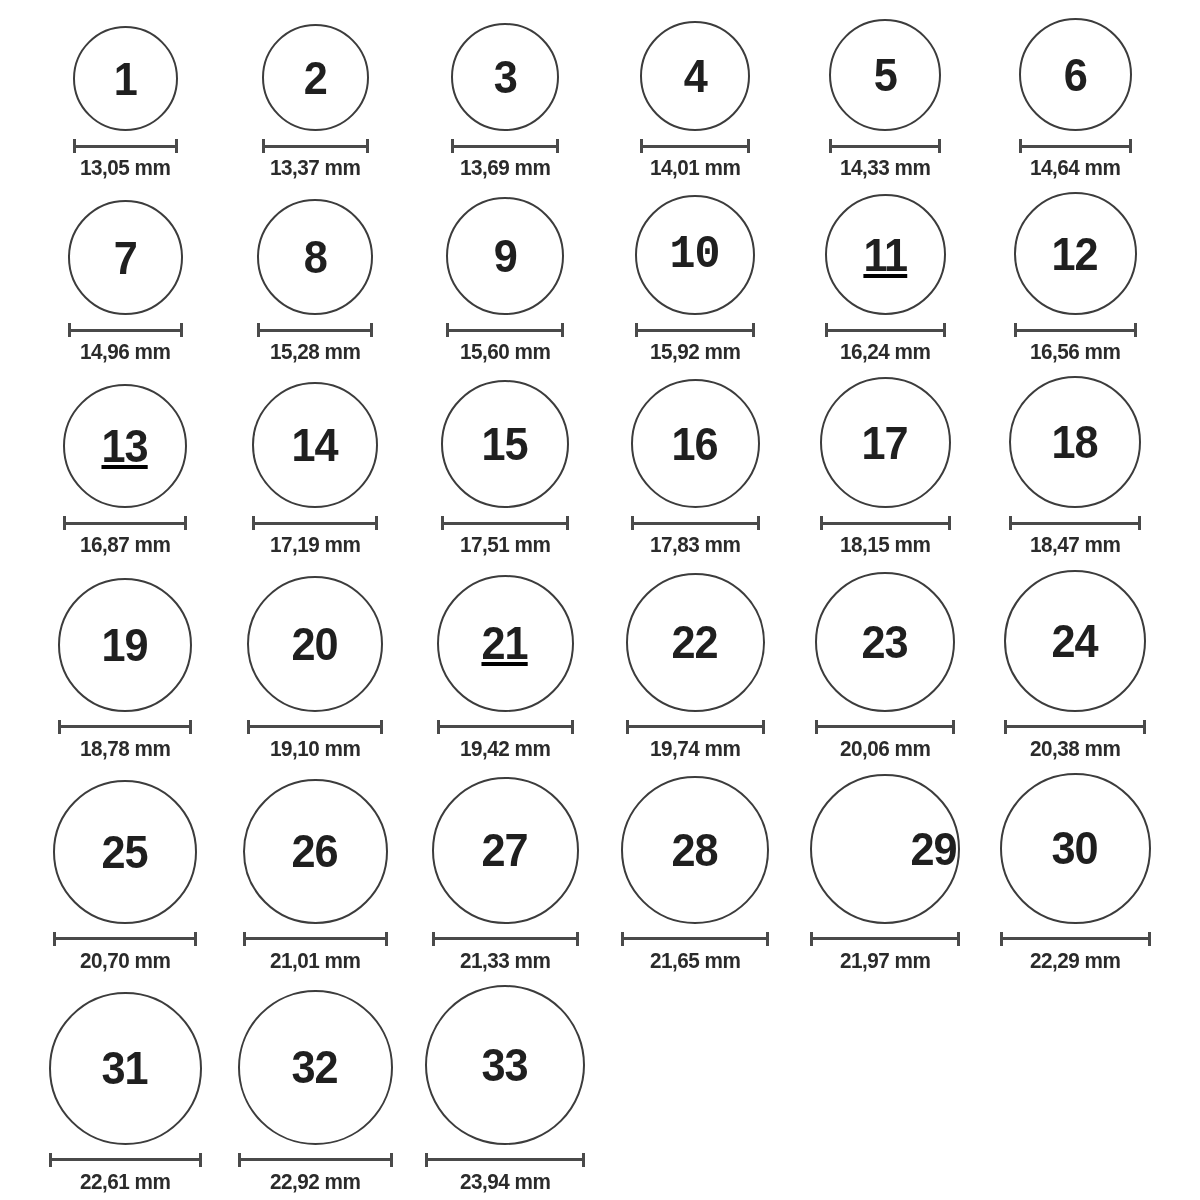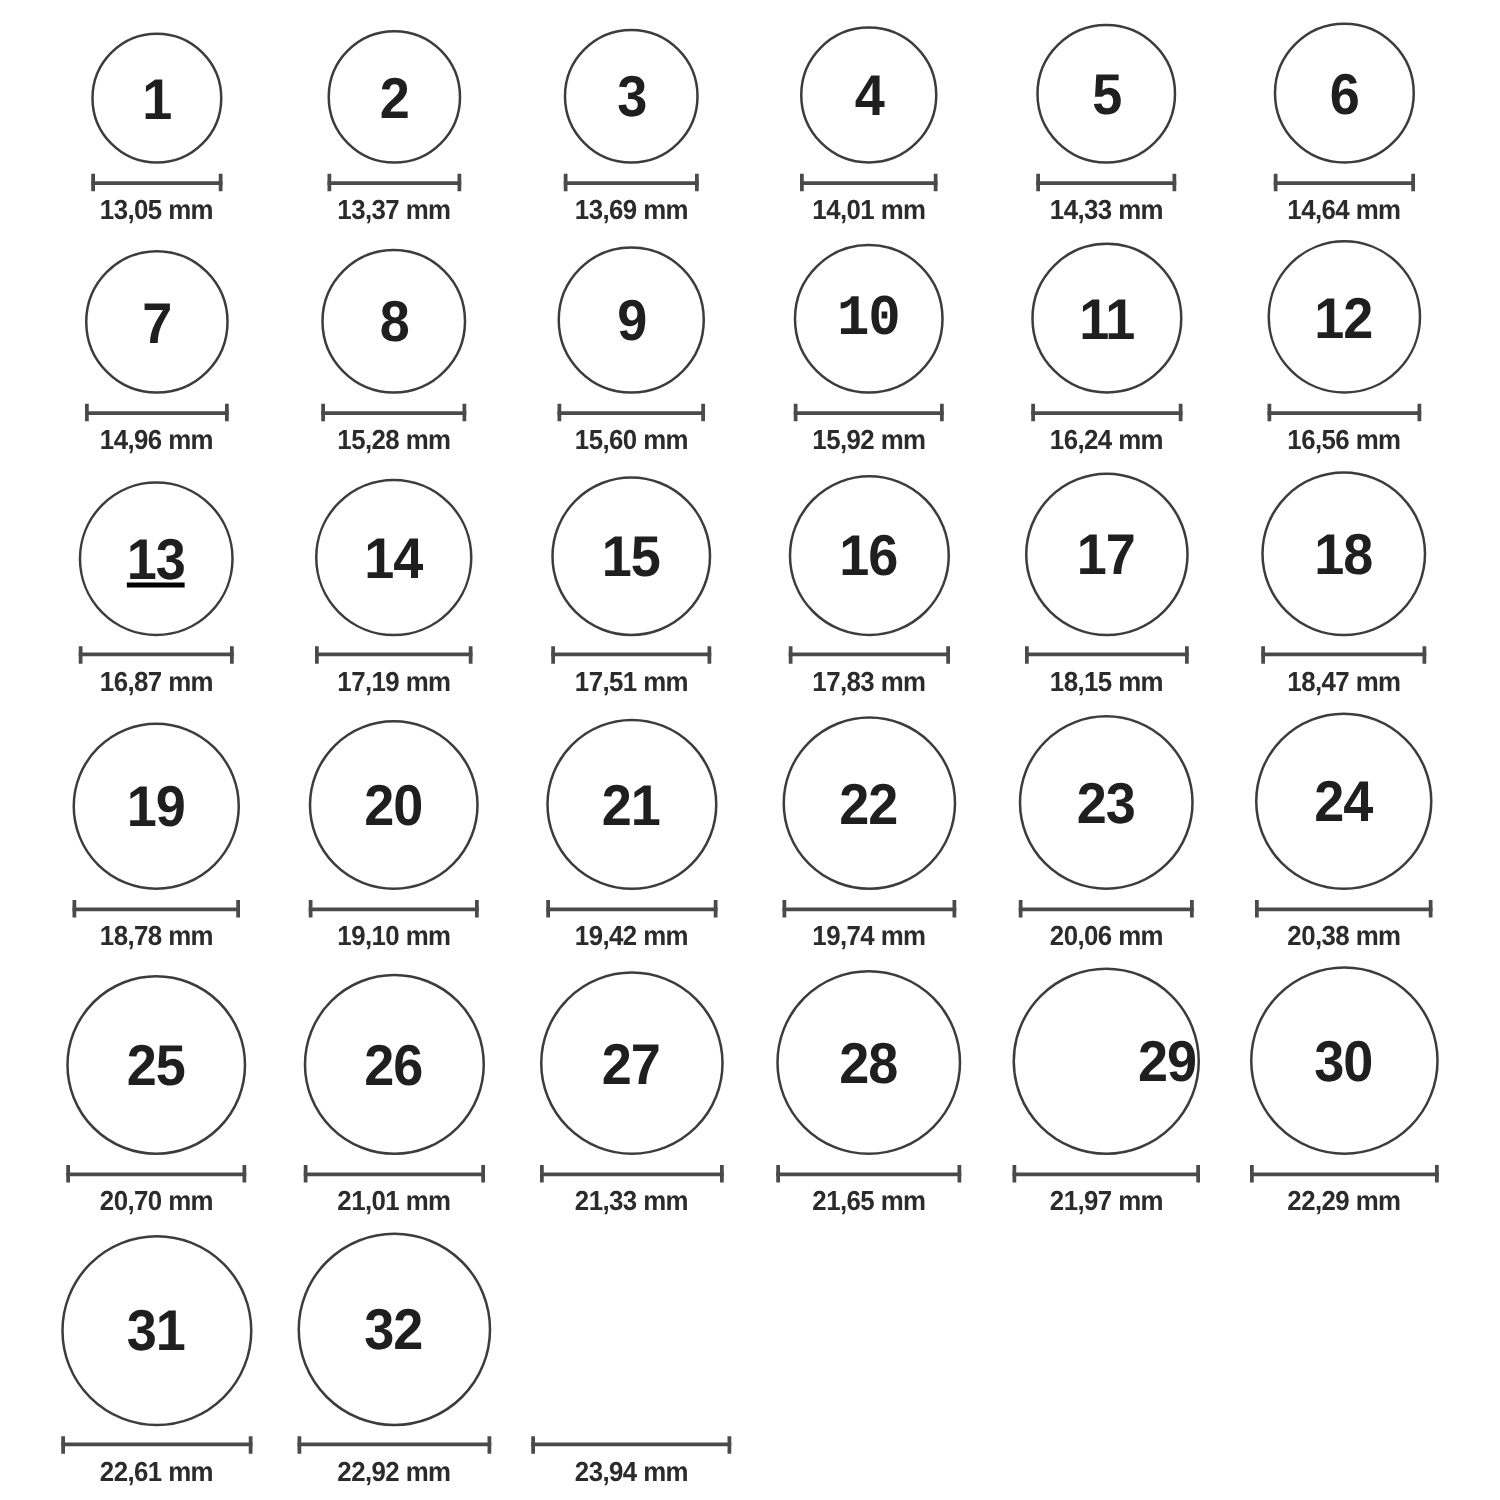--- a/index.html
+++ b/index.html
@@ -167,21 +167,21 @@
     <div class="cell">
       <div class="circle" style="width: 120px; height: 120px; font-family: Liberation Mono, monospace;">
         <span class="num">10</span>
       </div>
       <div class="dim-line" style="width: 120px;">
         <div class="bar"></div>
       </div>
       <div class="dim-label">15,92 mm</div>
     </div>
     <div class="cell">
-      <div class="circle" style="width: 121px; height: 121px;">
+      <div class="circle" style="width: 121px; height: 121px; text-decoration: underline;">
         <span class="num">11</span>
       </div>
       <div class="dim-line" style="width: 121px;">
         <div class="bar"></div>
       </div>
       <div class="dim-label">16,24 mm</div>
     </div>
     <div class="cell">
       <div class="circle" style="width: 123px; height: 123px;">
         <span class="num">12</span>
@@ -257,21 +257,21 @@
     <div class="cell">
       <div class="circle" style="width: 136px; height: 136px;">
         <span class="num">20</span>
       </div>
       <div class="dim-line" style="width: 136px;">
         <div class="bar"></div>
       </div>
       <div class="dim-label">19,10 mm</div>
     </div>
     <div class="cell">
-      <div class="circle" style="width: 137px; height: 137px;">
+      <div class="circle" style="width: 137px; height: 137px; text-decoration: underline;">
         <span class="num">21</span>
       </div>
       <div class="dim-line" style="width: 137px;">
         <div class="bar"></div>
       </div>
       <div class="dim-label">19,42 mm</div>
     </div>
     <div class="cell">
       <div class="circle" style="width: 139px; height: 139px;">
         <span class="num">22</span>
@@ -365,18 +365,21 @@
     <div class="cell">
       <div class="circle" style="width: 155px; height: 155px;">
         <span class="num">32</span>
       </div>
       <div class="dim-line" style="width: 155px;">
         <div class="bar"></div>
       </div>
       <div class="dim-label">22,92 mm</div>
     </div>
     <div class="cell">
+      <div class="circle" style="width: 160px; height: 160px;">
+        <span class="num">33</span>
+      </div>
       <div class="dim-line" style="width: 160px;">
         <div class="bar"></div>
       </div>
       <div class="dim-label">23,94 mm</div>
     </div>
   </div>
 
 </body></html>

